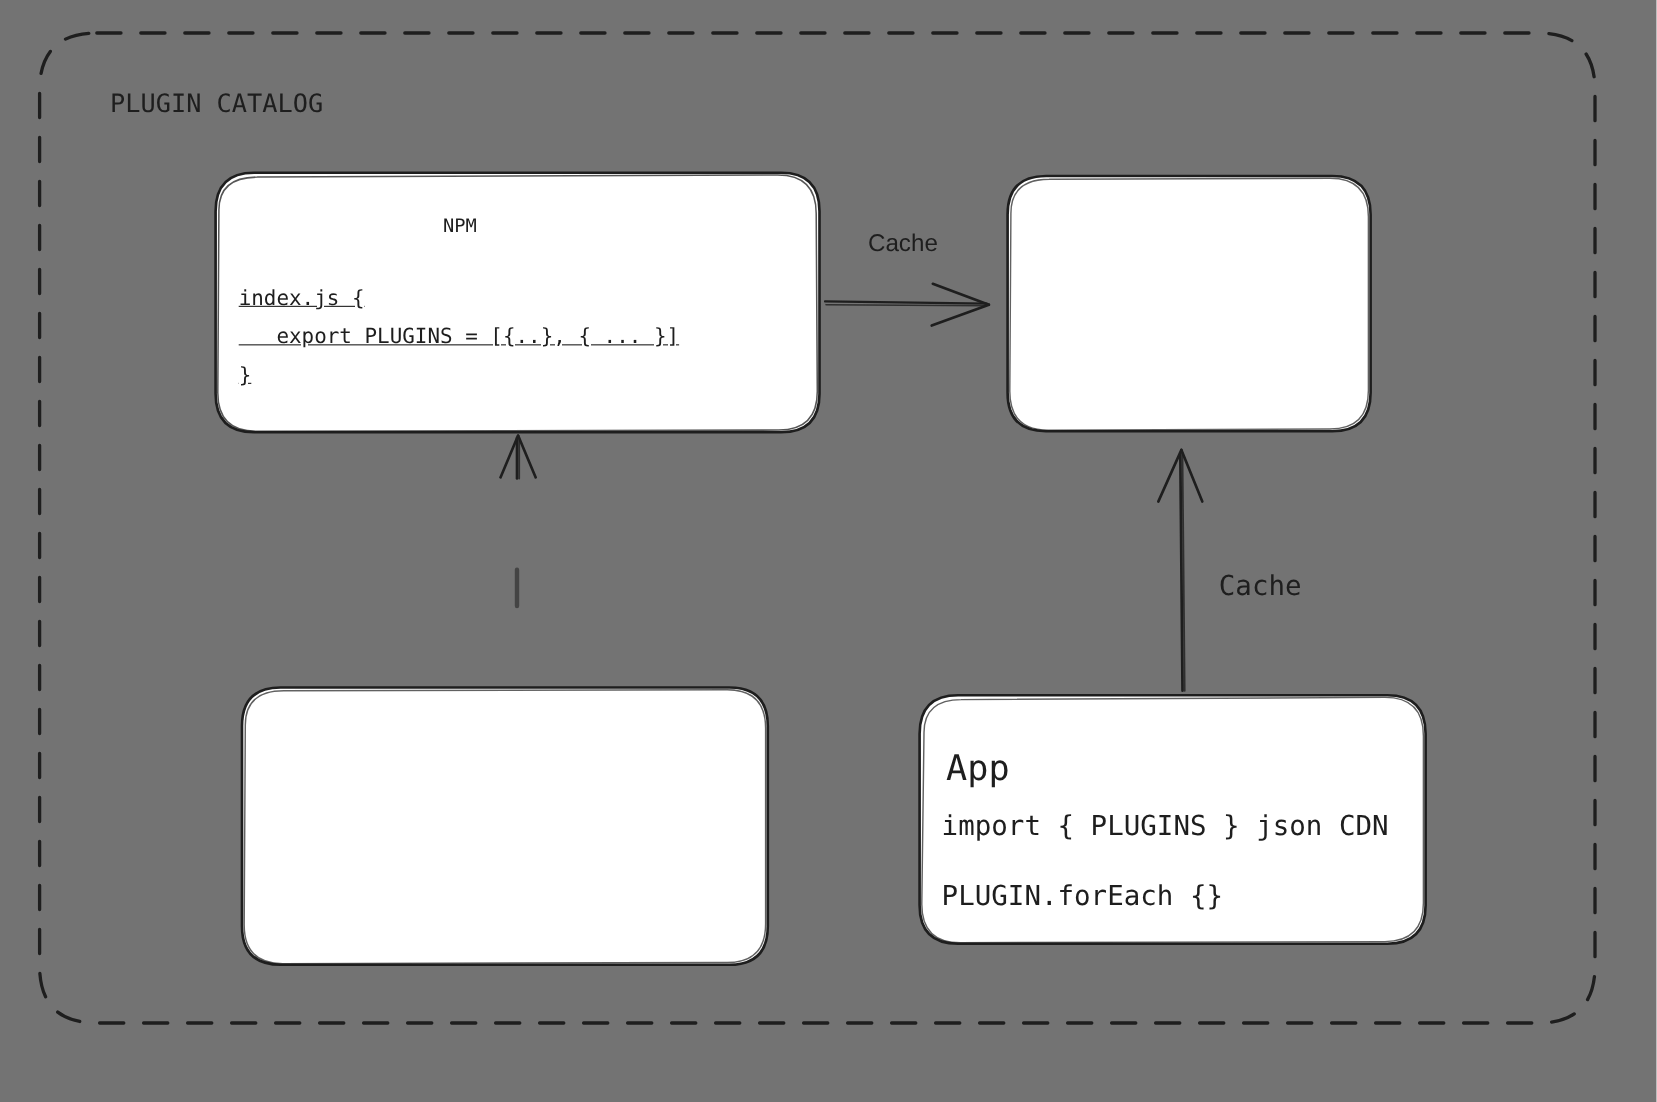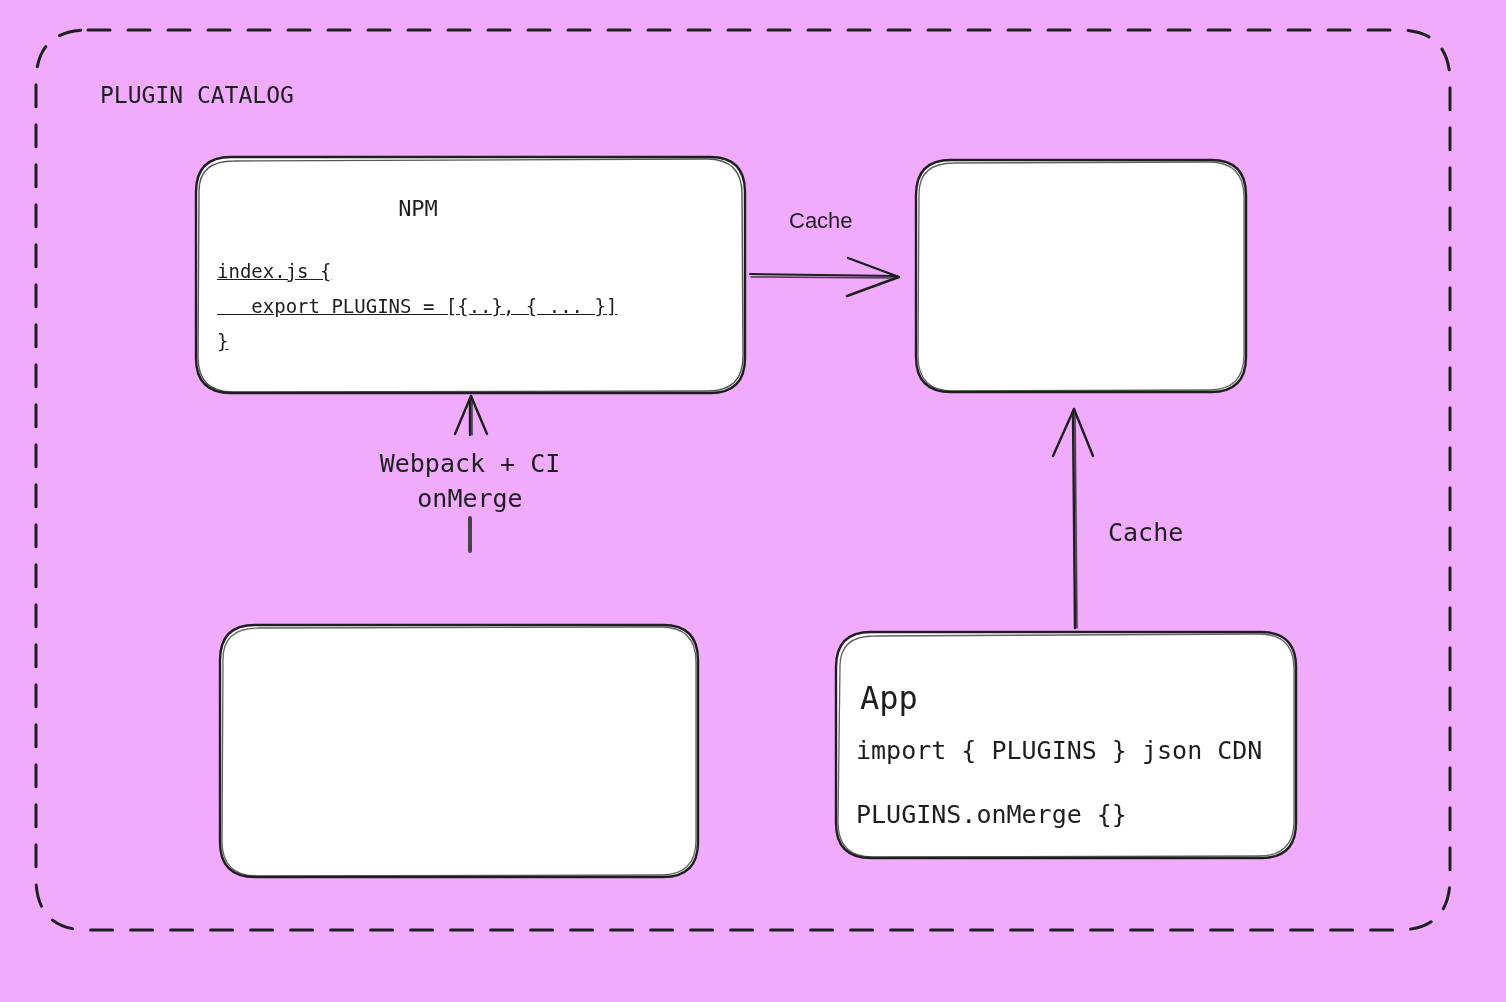--- a/index.html
+++ b/index.html
@@ -8,21 +8,21 @@
     padding: 0;
     background: #ffffff;
   }
   body {
     font-family: "DejaVu Sans Mono", monospace;
   }
   #canvas {
     position: relative;
     width: 1506px;
     height: 1002px;
-    background: #f0abfc;
+    background: #737373;
     overflow: hidden;
   }
   #sketch-layer {
     position: absolute;
     left: 0;
     top: 0;
     width: 1506px;
     height: 1002px;
     pointer-events: none;
   }
@@ -43,21 +43,21 @@
     top: 82px;
     font-size: 23px;
   }
 
   
   #npm-title {
     left: 195px;
     top: 196px;
     width: 446px;
     text-align: center;
-    font-size: 22px;
+    font-size: 17px;
   }
   #npm-code {
     left: 217px;
     top: 254px;
     font-size: 19px;
     line-height: 35px;
     text-decoration: underline;
   }
 
   
@@ -186,26 +186,24 @@
 
   <div class="txt" id="npm-title">NPM</div>
 
   <div class="txt" id="npm-code"><span>index.js {</span>
 <span>   export PLUGINS = [{..}, { ... }]</span>
 <span>}</span></div>
 
 
   <div class="txt sans" id="cache-label">Cache</div>
 
-  <div class="txt" id="webpack-label"><span>Webpack + CI</span>
-<span>onMerge</span></div>
 
 
 
   <div class="txt" id="import-label">Cache</div>
 
   <div class="txt" id="app-title">App</div>
 
   <div class="txt" id="app-line1">import { PLUGINS } json CDN</div>
 
-  <div class="txt" id="app-line2">PLUGINS.onMerge {}</div>
+  <div class="txt" id="app-line2">PLUGIN.forEach {}</div>
 
 </div>
 
 </body></html>

